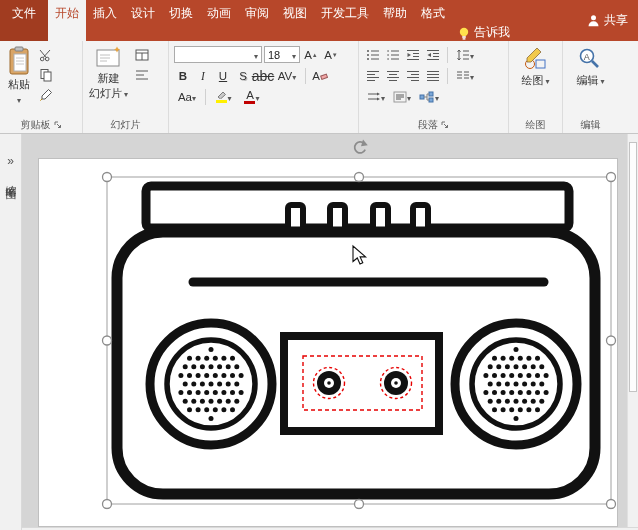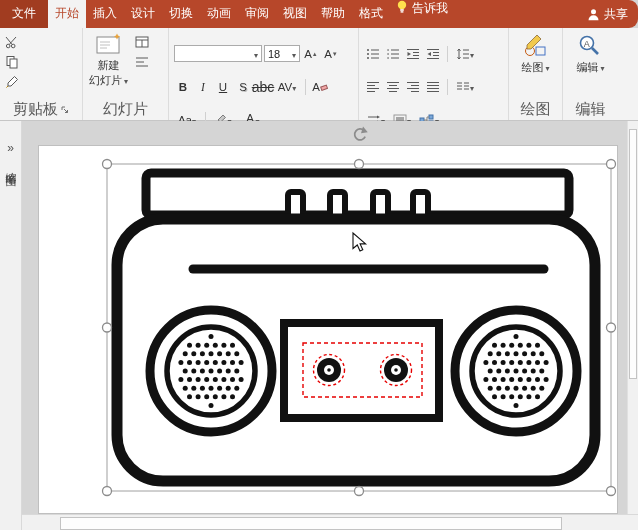--- a/index.html
+++ b/index.html
@@ -1,43 +1,43 @@
 <!DOCTYPE html>
 <html><head>
 <meta charset="utf-8">
 <style>
   html,body{margin:0;padding:0;width:638px;height:530px;overflow:hidden;
     font-family:"Liberation Sans","DejaVu Sans",sans-serif;background:#D5D5D5;}
   *{box-sizing:border-box;}
 
   
-  .tabbar{height:28px;background:#B7472A;display:flex;align-items:stretch;color:#fff;font-size:12px;border-radius:9px;}
+  .tabbar{height:41px;background:#B7472A;display:flex;align-items:stretch;color:#fff;font-size:12px;}
   .tab{padding:0 7px;line-height:26px;white-space:nowrap;cursor:default;}
   .tab.file{background:#A13C20;padding:0 12px;}
   .tab.active{background:#F3F3F3;color:#B7472A;}
-  .tellme{display:flex;align-items:flex-start;gap:4px;margin-left:6px;white-space:nowrap;}
+  .tellme{display:flex;align-items:flex-end;gap:4px;margin-left:6px;white-space:nowrap;}
   .share{margin-left:auto;display:flex;align-items:center;gap:4px;padding:0 10px;white-space:nowrap;}
 
   
   .ribbon{height:93px;background:#F3F3F3;border-bottom:1px solid #C6C6C6;display:flex;}
   .group{position:relative;height:100%;padding:3px 2px 15px;}
   .group + .group{border-left:1px solid #DCDCDC;}
   .group-label{position:absolute;bottom:1px;left:0;right:0;display:flex;justify-content:center;
-    align-items:center;gap:3px;font-size:15px;color:#595959;}
+    align-items:center;gap:3px;font-size:10px;color:#595959;}
   .g-body{display:flex;height:100%;}
   .bigbtn{display:flex;flex-direction:column;align-items:center;justify-content:flex-start;
     padding:2px 4px;gap:2px;font-size:11px;color:#333;}
   .bigbtn-label{display:flex;align-items:center;gap:2px;line-height:13px;flex-direction:column;}
   .lblrow{display:flex;align-items:center;gap:2px;}
   .caret::after{content:"▾";font-size:8px;color:#595959;line-height:8px;}
   .minicol{display:flex;flex-direction:column;gap:3px;padding:2px 1px;}
   .ibtn{width:18px;height:17px;display:flex;align-items:center;justify-content:center;
     font-size:11.5px;color:#333;border:1px solid transparent;}
   .rows{display:flex;flex-direction:column;gap:4px;padding:2px 3px;}
-  .row{display:flex;align-items:flex-end;gap:2px;margin-top:12px;}
+  .row{display:flex;align-items:flex-end;gap:2px;}
   .combo{background:#fff;border:1px solid #ABABAB;height:17px;font-size:11px;color:#222;
     display:flex;align-items:center;justify-content:space-between;padding:0 3px;}
   .sep-v{width:1px;height:16px;background:#D0D0D0;margin:0 3px;}
   .b{font-weight:bold;}
   .i{font-style:italic;font-family:"Liberation Serif","DejaVu Serif",serif;}
   .u{text-decoration:underline;}
   .s{text-shadow:1.2px 1.2px 0 #bbb;}
   .abc{text-decoration:line-through;font-size:14px;}
   .tiny{font-size:6px;line-height:6px;color:#595959;}
   .colorA{display:flex;flex-direction:column;align-items:center;line-height:10px;}
@@ -66,20 +66,21 @@
 
 <div class="tabbar">
   <div class="tab file">文件</div>
   <div class="tab active">开始</div>
   <div class="tab">插入</div>
   <div class="tab">设计</div>
   <div class="tab">切换</div>
   <div class="tab">动画</div>
   <div class="tab">审阅</div>
   <div class="tab">视图</div>
+  <div class="tab">开发工具</div>
   <div class="tab">帮助</div>
   <div class="tab">格式</div>
   <div class="tellme">
     <svg class="licon" width="12" height="14" viewBox="0 0 12 14">
       <circle cx="6" cy="5" r="4.2" fill="#FFE14D"></circle>
       <rect x="4.2" y="9.2" width="3.6" height="1.6" fill="#fff"></rect>
       <rect x="4.6" y="11.2" width="2.8" height="1.4" fill="#fff"></rect>
     </svg>
     <span>告诉我</span>
   </div>
@@ -89,20 +90,32 @@
       <path d="M1.5 12.2 a5 5 0 0 1 10 0 z"></path>
     </svg>
     <span>共享</span>
   </div>
 </div>
 
 <div class="ribbon">
 
   <div class="group" style="width:82px">
     <div class="g-body">
+      <div class="bigbtn">
+        <svg class="licon" width="26" height="30" viewBox="0 0 26 30">
+          <rect x="4" y="3" width="18" height="25" rx="2" fill="#D9A566" stroke="#9C6B2F"></rect>
+          <rect x="9" y="1" width="8" height="4" rx="1" fill="#BFBFBF" stroke="#808080"></rect>
+          <rect x="8" y="8" width="12" height="17" fill="#fff" stroke="#B0B0B0"></rect>
+          <path d="M10 12 h8 M10 15 h8 M10 18 h8" stroke="#C8C8C8" fill="none"></path>
+        </svg>
+        <div class="bigbtn-label">
+          <span>粘贴</span>
+          <span class="caret"></span>
+        </div>
+      </div>
       <div class="minicol">
         <div class="ibtn">
           <svg class="licon" width="14" height="14" viewBox="0 0 14 14">
             <circle cx="3.2" cy="11" r="1.8" fill="none" stroke="#595959"></circle>
             <circle cx="8.2" cy="11" r="1.8" fill="none" stroke="#595959"></circle>
             <path d="M4.2 9.6 L11 2 M7.2 9.6 L1 2" stroke="#595959" fill="none"></path>
           </svg>
         </div>
         <div class="ibtn">
           <svg class="licon" width="14" height="14" viewBox="0 0 14 14">
@@ -311,20 +324,27 @@
         <div class="ibtn" style="width:26px">
           <svg class="licon" width="16" height="12" viewBox="0 0 16 12">
             <rect x="1" y="4" width="4" height="4" fill="#7aa7d8" stroke="#4472A8"></rect>
             <rect x="10" y="1" width="4" height="4" fill="#7aa7d8" stroke="#4472A8"></rect>
             <rect x="10" y="7" width="4" height="4" fill="#7aa7d8" stroke="#4472A8"></rect>
             <path d="M5 6 H8 M8 3 H10 M8 9 H10 M8 3 V9" stroke="#808080" fill="none"></path>
           </svg>
           <span class="caret"></span>
         </div>
       </div>
+    </div>
+    <div class="group-label">
+      <span>段落</span>
+      <svg class="licon" width="8" height="8" viewBox="0 0 8 8">
+        <path d="M1 1 H4 M1 1 V4" stroke="#707070" fill="none"></path>
+        <path d="M3 3 L6.5 6.5 M6.5 4 V6.5 H4" stroke="#707070" fill="none"></path>
+      </svg>
     </div>
   </div>
 
   <div class="group" style="width:54px">
     <div class="g-body" style="justify-content:center">
       <div class="bigbtn">
         <svg class="licon" width="26" height="26" viewBox="0 0 26 26">
           <circle cx="8" cy="18" r="4.5" fill="none" stroke="#C55A11"></circle>
           <rect x="14" y="14" width="9" height="8" fill="none" stroke="#4472C4"></rect>
           <polygon points="15,2 19,6 9,16 5,16 5,12" fill="#F2C94C" stroke="#8a6b3a" stroke-width="0.8"></polygon>

